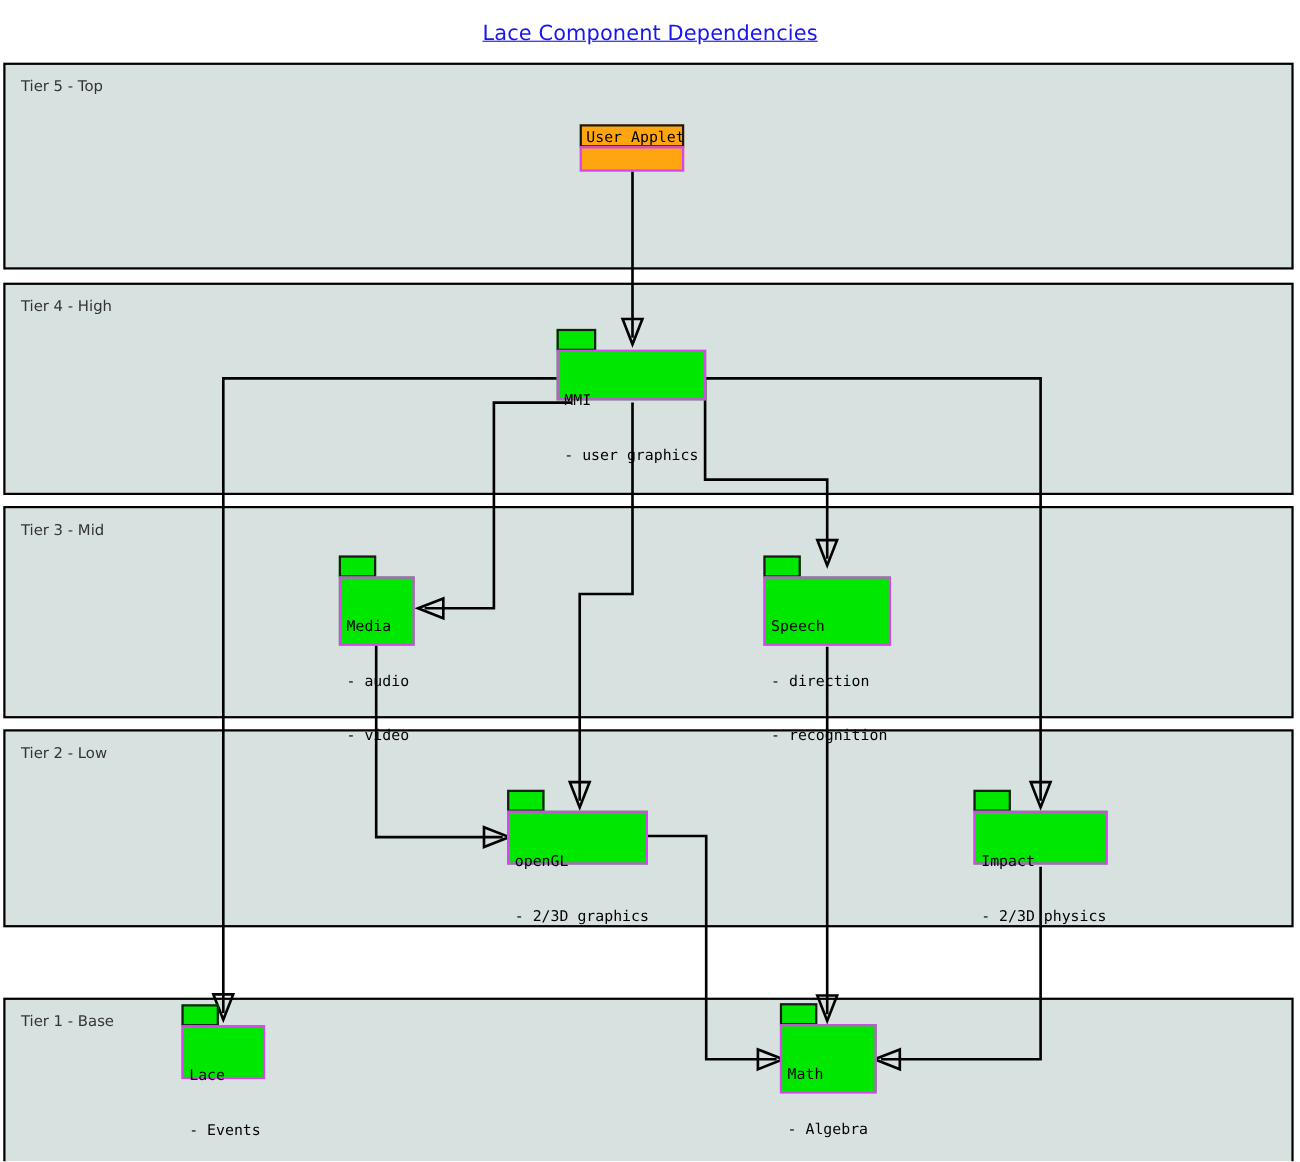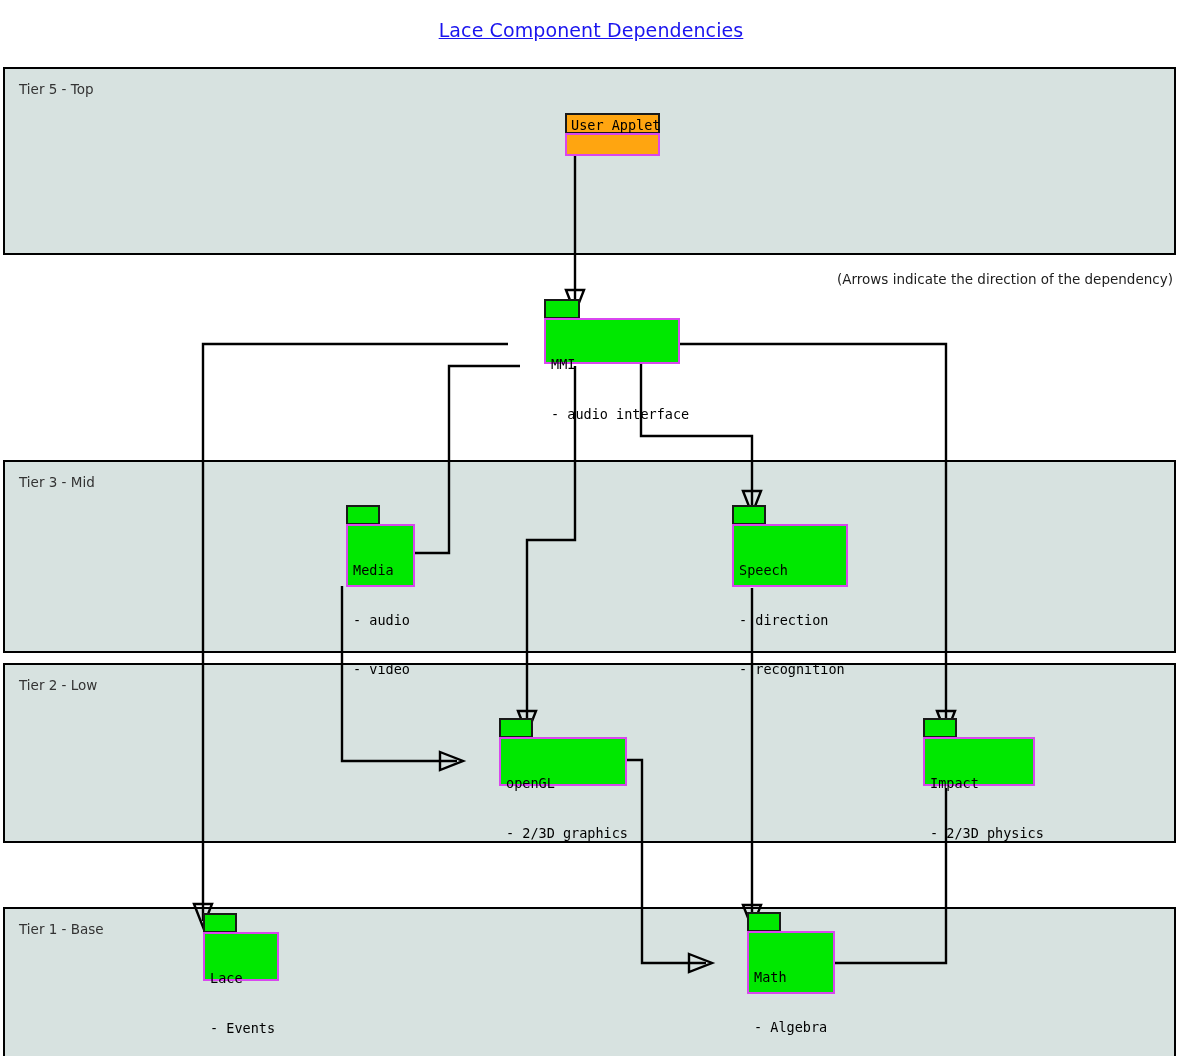--- a/index.html
+++ b/index.html
@@ -51,21 +51,20 @@
   .tier-note {
     position: absolute;
     font-family: "DejaVu Sans", "Liberation Sans", sans-serif;
     font-size: 13.5px;
     color: #1d1d1d;
     white-space: nowrap;
   }
   
   .pkg {
     position: absolute;
-    margin-left: 38px;
   }
   .pkg .pkg-tab {
     position: absolute;
     left: 0;
     top: 0;
     border: 2px solid #1a1a1a;
     box-sizing: border-box;
     background: #00e800;
   }
   .pkg .pkg-body {
@@ -117,25 +116,28 @@
     stroke-width: 2.4;
   }
 </style>
 </head>
 <body>
 
 <div id="canvas">
 
   <div id="diagram-title">Lace Component Dependencies</div>
 
-  <div class="tier" id="band-tier5" style="top:67px; height:188px;">
+  <div class="tier" id="band-tier5" style="top:57px; height:188px;">
     <div class="tier-label">Tier 5 - Top</div>
     <div class="tier-note" style="left:832px; top:202px;">(Arrows indicate the direction of the dependency)</div>
   </div>
 
+  <div class="tier" id="band-tier4" style="top:257px; height:193px;">
+    <div class="tier-label">Tier 4 - High</div>
+  </div>
 
   <div class="tier" id="band-tier3" style="top:460px; height:193px;padding-left:21px;">
     <div class="tier-label">Tier 3 - Mid</div>
   </div>
 
   <div class="tier" id="band-tier2" style="top:663px; height:180px;">
     <div class="tier-label">Tier 2 - Low</div>
   </div>
 
   <div class="tier" id="band-tier1" style="top:907px; height:188px;">
@@ -197,21 +199,21 @@
 
   <div class="pkg applet" id="pkg-user-applet" style="left:527px; top:113px; width:95px; height:43px;">
     <div class="pkg-tab" style="width:95px; height:21px;">User Applet</div>
     <div class="pkg-body" style="top:20px; width:95px; height:23px;"></div>
   </div>
 
   <div class="pkg" id="pkg-mmi" style="left:506px; top:299px; width:136px; height:65px;">
     <div class="pkg-tab" style="width:36px; height:20px;"></div>
     <div class="pkg-body" style="top:19px; width:136px; height:46px;">
       <span class="pkg-line">MMI</span>
-      <span class="pkg-line">- audio interface</span>
+      <span class="pkg-line">- user graphics</span>
     </div>
   </div>
 
   <div class="pkg" id="pkg-media" style="left:308px; top:505px; width:69px; height:82px;">
     <div class="pkg-tab" style="width:34px; height:20px;"></div>
     <div class="pkg-body" style="top:19px; width:69px; height:63px;">
       <span class="pkg-line">Media</span>
       <span class="pkg-line">- audio</span>
       <span class="pkg-line">- video</span>
     </div>
@@ -229,21 +231,21 @@
   <div class="pkg" id="pkg-opengl" style="left:461px; top:718px; width:128px; height:68px;">
     <div class="pkg-tab" style="width:34px; height:20px;"></div>
     <div class="pkg-body" style="top:19px; width:128px; height:49px;">
       <span class="pkg-line">openGL</span>
       <span class="pkg-line">- 2/3D graphics</span>
     </div>
   </div>
 
   <div class="pkg" id="pkg-impact" style="left:885px; top:718px; width:122px; height:68px;">
     <div class="pkg-tab" style="width:34px; height:20px;"></div>
-    <div class="pkg-body" style="top:19px; width:112px; height:49px;">
+    <div class="pkg-body" style="top:19px; width:122px; height:49px;">
       <span class="pkg-line">Impact</span>
       <span class="pkg-line">- 2/3D physics</span>
     </div>
   </div>
 
   <div class="pkg" id="pkg-lace" style="left:165px; top:913px; width:76px; height:68px;">
     <div class="pkg-tab" style="width:34px; height:20px;"></div>
     <div class="pkg-body" style="top:19px; width:76px; height:49px;">
       <span class="pkg-line">Lace</span>
       <span class="pkg-line">- Events</span>

